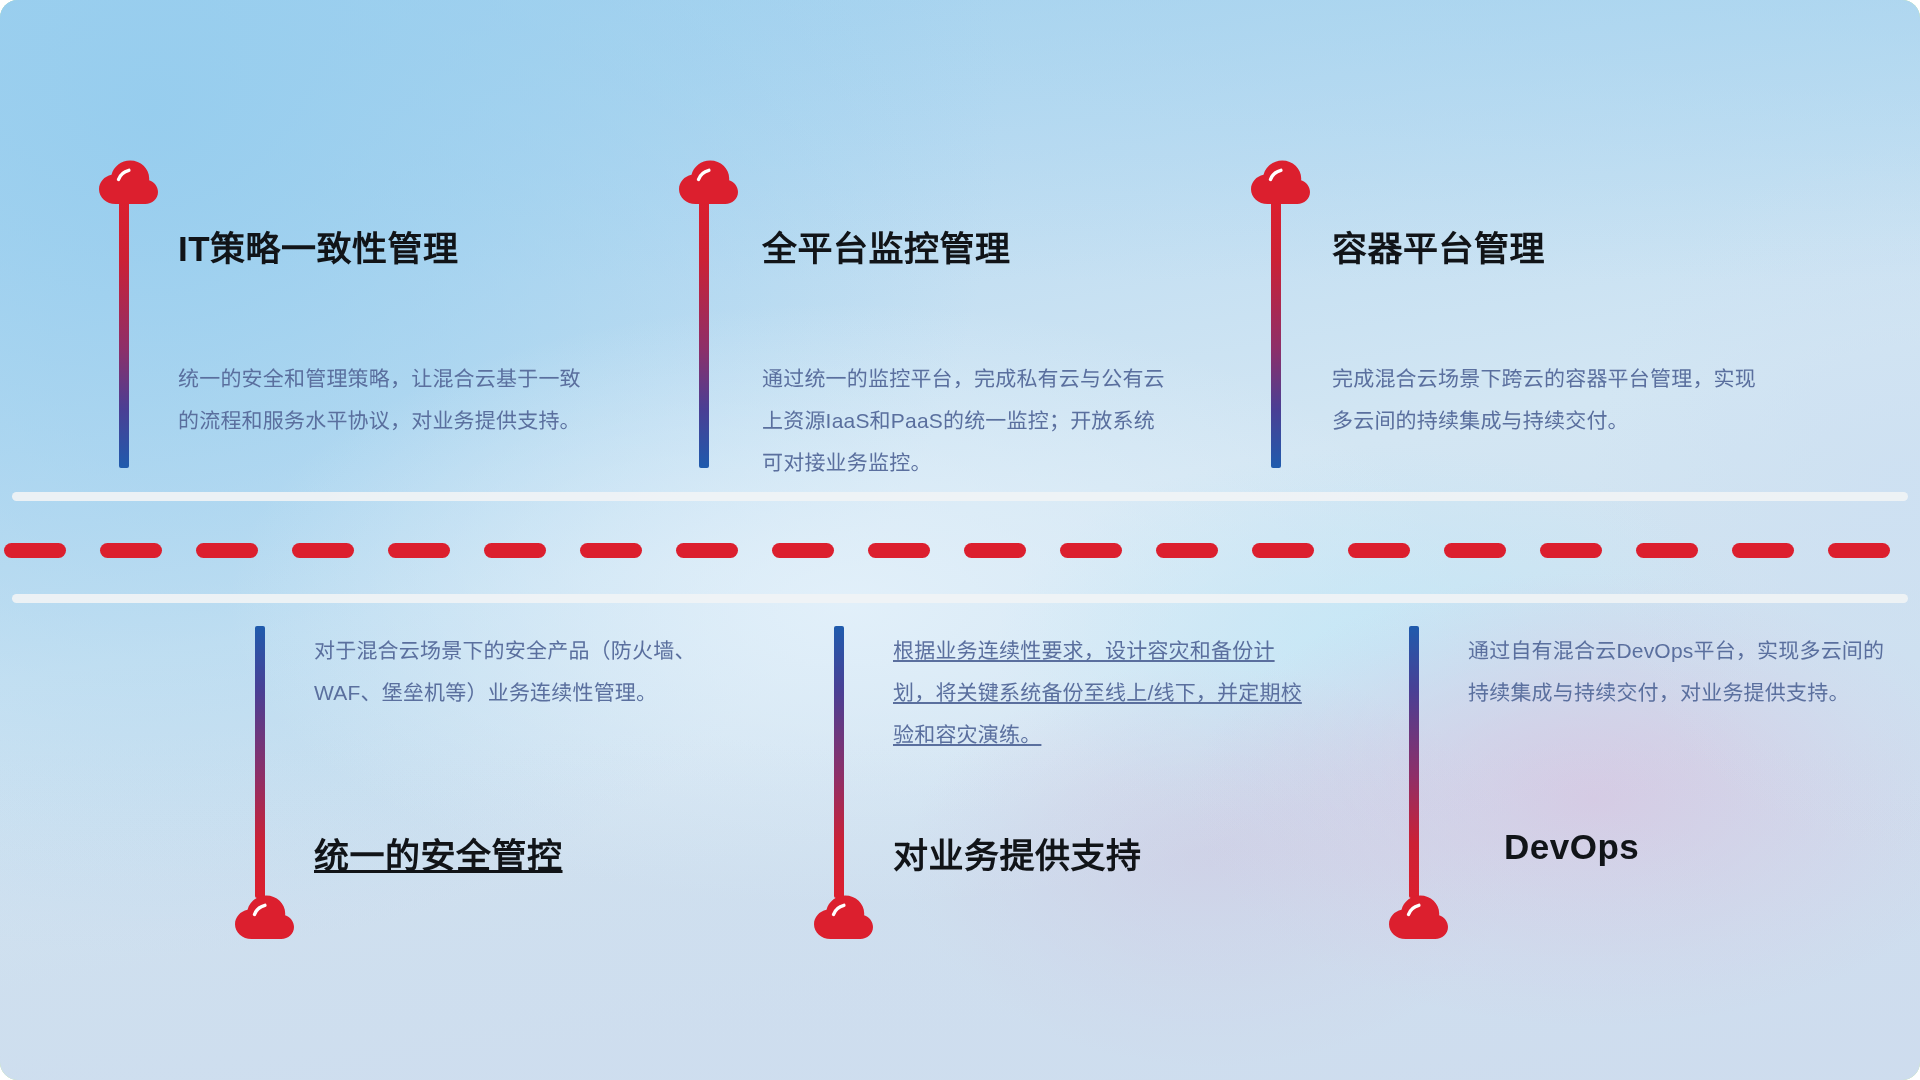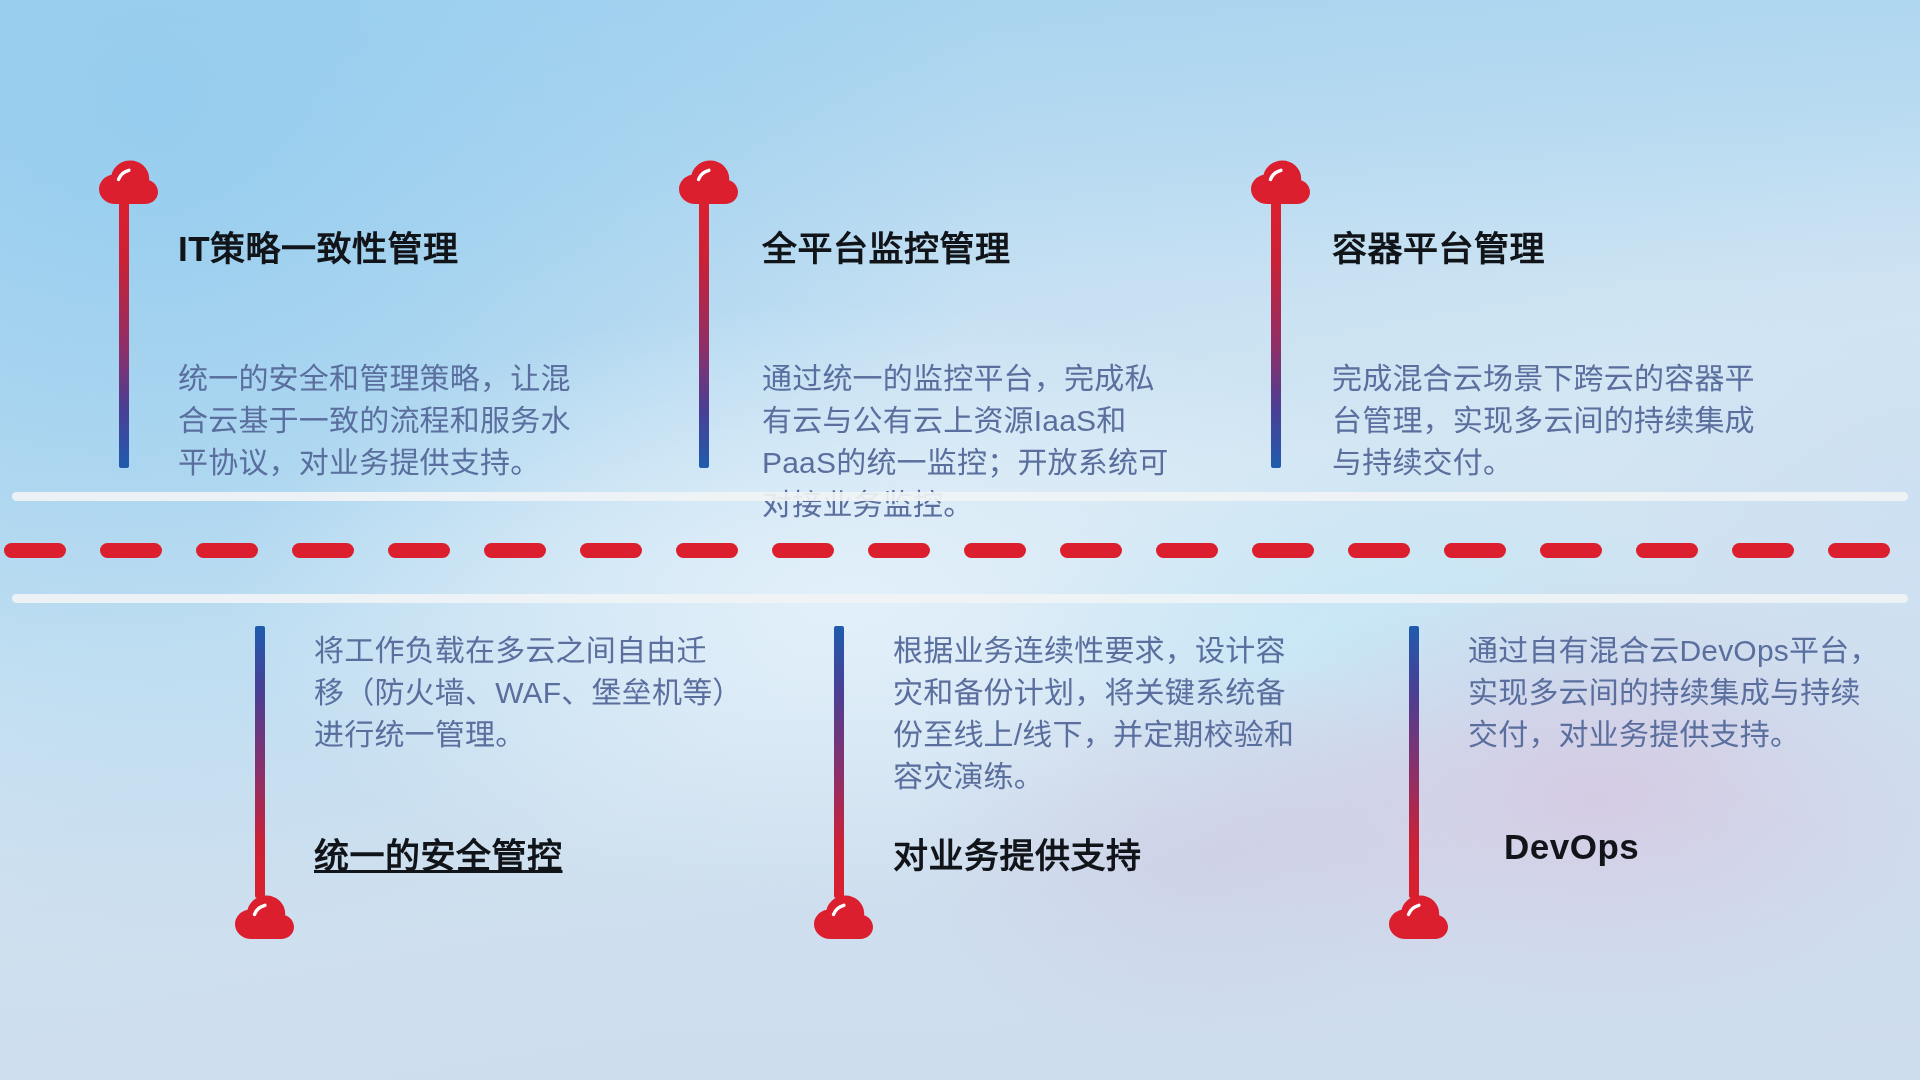--- a/index.html
+++ b/index.html
@@ -8,20 +8,21 @@
     padding: 0;
     background: #ffffff;
   }
   #stage {
     position: relative;
     width: 1920px;
     height: 1080px;
     overflow: hidden;
     font-family: "Liberation Sans", "DejaVu Sans", sans-serif;
     background: #bef264;
+    border-radius: 18px;
   }
 
   
   .bg-layer {
     position: absolute;
     inset: 0;
     pointer-events: none;
   }
   #bg-base {
     background:
@@ -115,21 +116,21 @@
   .col-title {
     position: absolute;
     font-size: 35px;
     font-weight: 700;
     color: #111418;
     letter-spacing: 0.5px;
     white-space: nowrap;
   }
   .col-body {
     position: absolute;
-    font-size: 30px;
+    font-size: 21px;
     line-height: 42px;
     color: #5a6f9e;
     width: 380px;
     letter-spacing: 0.2px;
   }
 </style>
 </head>
 <body>
 
 <div id="stage">
@@ -208,33 +209,33 @@
   </div>
 
   <div class="col">
     <div class="stem stem-bottom" style="left:255px; top:626px; height:272px;"></div>
     <div class="cloud" style="left:231px; top:893px;">
       <svg viewBox="0 0 64 48" xmlns="http://www.w3.org/2000/svg">
         <path d="M20.5 46C11.4 46 4 39.4 4 31.2c0-7 5.3-12.9 12.5-14.4C18.6 8.6 26.2 2.5 35.2 2.5c10.5 0 19 8 19 17.9 0 .6 0 1.2-.1 1.8 5.2 1.7 8.9 6.4 8.9 11.9C63 41.1 57.3 46 50.2 46z" fill="#dc1f2e"></path>
         <path d="M23.5 21.5c1.6-4.6 5.6-8 10.4-9.2" fill="none" stroke="#ffffff" stroke-width="3.4" stroke-linecap="round"></path>
       </svg>
     </div>
-    <div class="col-body" style="left:314px; top:630px; width:420px;">将工作负载在多云之间自由迁移（防火墙、WAF、堡垒机等）进行统一管理。</div>
+    <div class="col-body" style="left:314px; top:630px; width:420px;">对于混合云场景下的安全产品（防火墙、WAF、堡垒机等）业务连续性管理。</div>
     <div class="col-title" style="left:314px; top:827px;text-decoration:underline;">统一的安全管控</div>
   </div>
 
   <div class="col">
     <div class="stem stem-bottom" style="left:834px; top:626px; height:272px;"></div>
     <div class="cloud" style="left:810px; top:893px;">
       <svg viewBox="0 0 64 48" xmlns="http://www.w3.org/2000/svg">
         <path d="M20.5 46C11.4 46 4 39.4 4 31.2c0-7 5.3-12.9 12.5-14.4C18.6 8.6 26.2 2.5 35.2 2.5c10.5 0 19 8 19 17.9 0 .6 0 1.2-.1 1.8 5.2 1.7 8.9 6.4 8.9 11.9C63 41.1 57.3 46 50.2 46z" fill="#dc1f2e"></path>
         <path d="M23.5 21.5c1.6-4.6 5.6-8 10.4-9.2" fill="none" stroke="#ffffff" stroke-width="3.4" stroke-linecap="round"></path>
       </svg>
     </div>
-    <div class="col-body" style="left:893px; top:630px; width:420px;">根据业务连续性要求，设计容灾和备份计划，将关键系统备份至线上/线下，并定期校验和容灾演练。</div>
+    <div class="col-body" style="left:893px; top:630px; width:420px;text-decoration:underline;">根据业务连续性要求，设计容灾和备份计划，将关键系统备份至线上/线下，并定期校验和容灾演练。</div>
     <div class="col-title" style="left:893px; top:827px;">对业务提供支持</div>
   </div>
 
   <div class="col">
     <div class="stem stem-bottom" style="left:1409px; top:626px; height:272px;"></div>
     <div class="cloud" style="left:1385px; top:893px;">
       <svg viewBox="0 0 64 48" xmlns="http://www.w3.org/2000/svg">
         <path d="M20.5 46C11.4 46 4 39.4 4 31.2c0-7 5.3-12.9 12.5-14.4C18.6 8.6 26.2 2.5 35.2 2.5c10.5 0 19 8 19 17.9 0 .6 0 1.2-.1 1.8 5.2 1.7 8.9 6.4 8.9 11.9C63 41.1 57.3 46 50.2 46z" fill="#dc1f2e"></path>
         <path d="M23.5 21.5c1.6-4.6 5.6-8 10.4-9.2" fill="none" stroke="#ffffff" stroke-width="3.4" stroke-linecap="round"></path>
       </svg>

